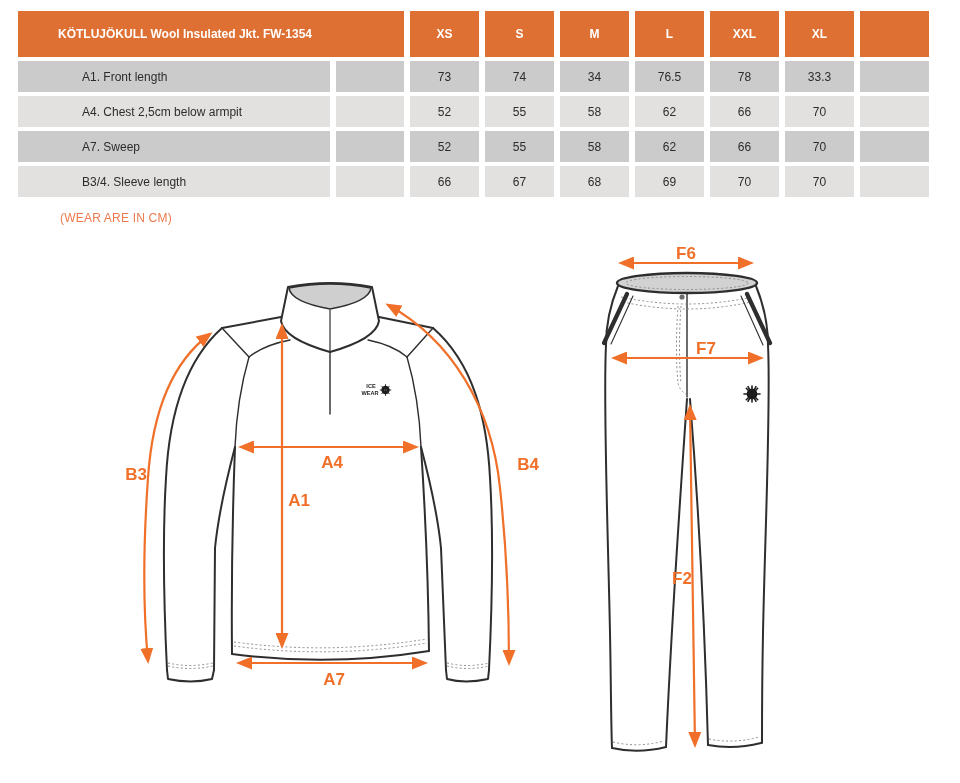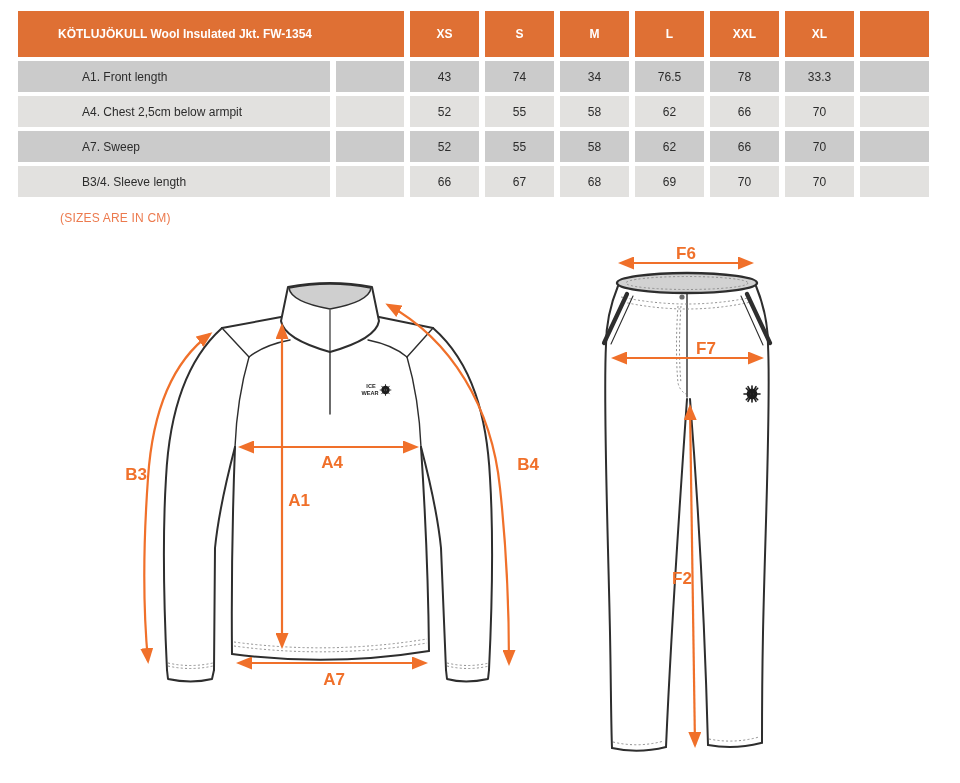--- a/index.html
+++ b/index.html
@@ -57,21 +57,21 @@
       <div class="cell hdr title">KÖTLUJÖKULL Wool Insulated Jkt. FW-1354</div>
       <div class="cell hdr">XS</div>
       <div class="cell hdr">S</div>
       <div class="cell hdr">M</div>
       <div class="cell hdr">L</div>
       <div class="cell hdr">XXL</div>
       <div class="cell hdr">XL</div>
       <div class="cell hdr"></div>
       <div class="cell dark lbl">A1. Front length</div>
       <div class="cell dark"></div>
-      <div class="cell dark">43</div>
+      <div class="cell dark">73</div>
       <div class="cell dark">74</div>
       <div class="cell dark">34</div>
       <div class="cell dark">76.5</div>
       <div class="cell dark">78</div>
       <div class="cell dark">33.3</div>
       <div class="cell dark"></div>
       <div class="cell light lbl">A4. Chest 2,5cm below armpit</div>
       <div class="cell light"></div>
       <div class="cell light">52</div>
       <div class="cell light">55</div>
@@ -93,21 +93,21 @@
       <div class="cell light"></div>
       <div class="cell light">66</div>
       <div class="cell light">67</div>
       <div class="cell light">68</div>
       <div class="cell light">69</div>
       <div class="cell light">70</div>
       <div class="cell light">70</div>
       <div class="cell light"></div>
     </div>
 
-  <div class="note">(SIZES ARE IN CM)</div>
+  <div class="note">(WEAR ARE IN CM)</div>
 
   <svg class="diagram" width="960" height="550" viewBox="0 0 960 550" xmlns="http://www.w3.org/2000/svg">
     <defs>
       <marker id="ah" markerUnits="userSpaceOnUse" markerWidth="16" markerHeight="13" viewBox="0 0 16 13" refX="13" refY="6.5" orient="auto-start-reverse">
         <path class="ahead" d="M0,0 L16,6.5 L0,13 Z"></path>
       </marker>
     </defs>
 
     <g>
 

